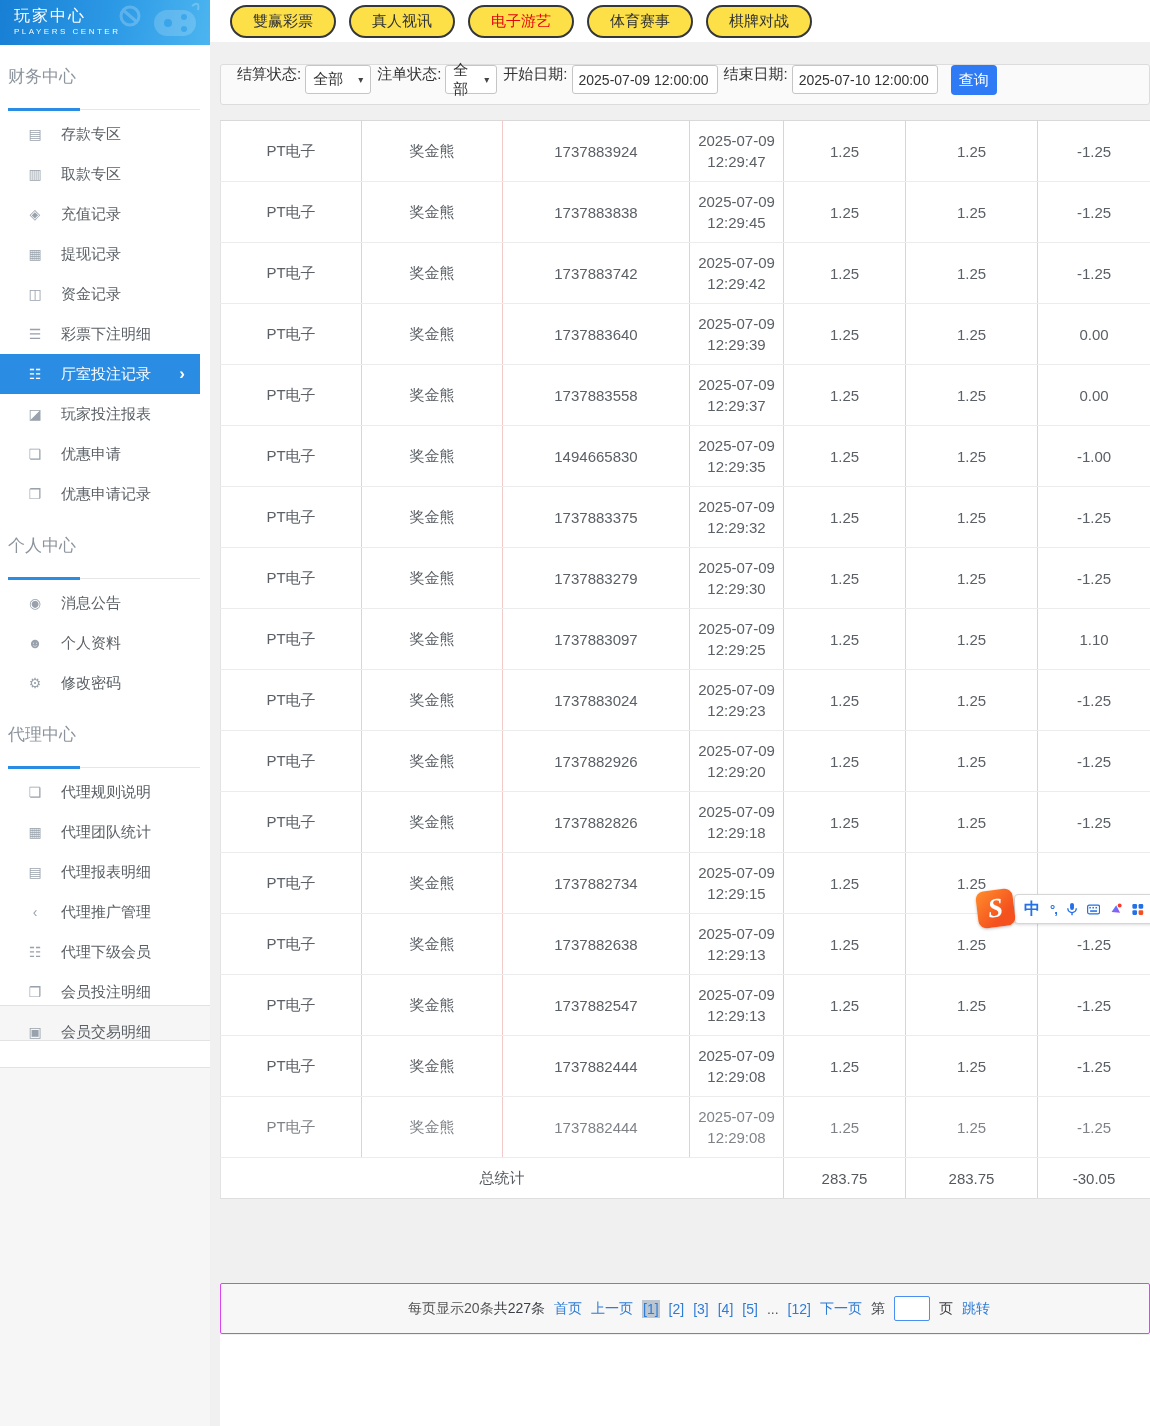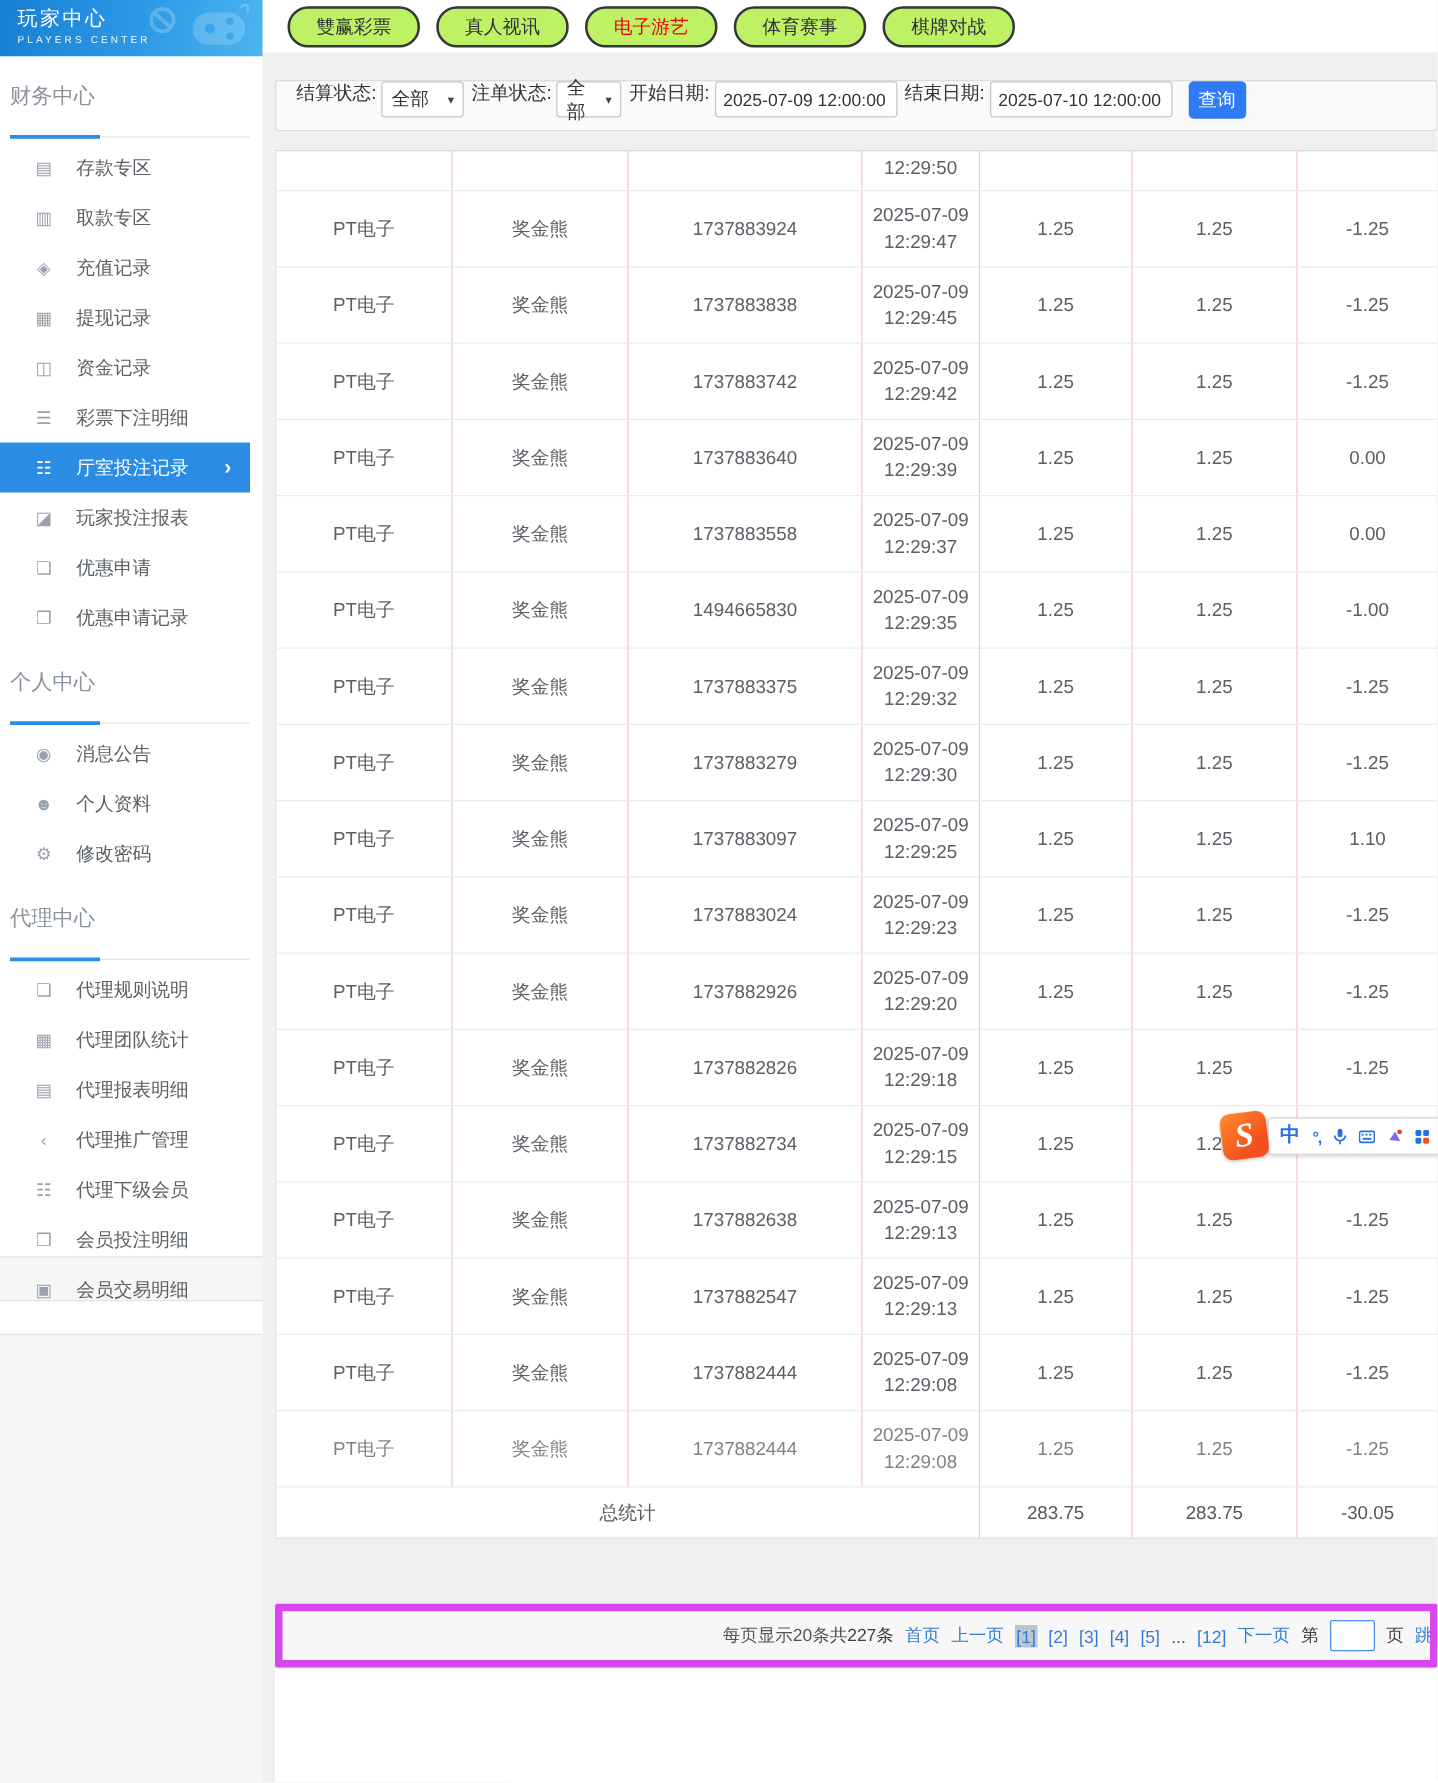--- a/index.html
+++ b/index.html
@@ -21,21 +21,21 @@
   .side-item .sicon{width:18px;margin-right:17px;color:#99a2ac;font-size:14px;text-align:center;flex:0 0 18px}
   .side-item.active{background:#2a8ce2;color:#fff;width:200px;box-sizing:border-box}
   .side-item.active .sicon{color:#fff}
   .side-item.active .chev{position:absolute;right:15px;color:#fff;font-size:17px;font-weight:bold}
   .chev{display:none}
   .side-item.active .chev{display:block}
   .side-under{position:absolute;left:0;top:1006px;width:210px;height:420px;background:#f6f6f6;z-index:1}
   .side-strip{position:absolute;left:0;top:1040px;width:210px;height:26px;background:#fff;border-top:1px solid #e3e3e3;border-bottom:1px solid #e3e3e3;z-index:2}
   
   .topbar{position:absolute;left:210px;top:0;width:940px;height:42px;background:#fff;display:flex;align-items:center;padding-left:20px;box-sizing:border-box;gap:13px;z-index:2}
-  .tab{border:2px solid #33363b;border-radius:18px;padding:5px 21px;font-size:15px;color:#2f3237;background:#bef264;cursor:pointer;white-space:nowrap}
+  .tab{border:2px solid #33363b;border-radius:18px;padding:5px 21px;font-size:15px;color:#2f3237;background:#fde047;cursor:pointer;white-space:nowrap}
   .tab.active{color:#e8000d}
   
   .filterbar{position:absolute;left:220px;top:64px;width:930px;height:41px;background:#fafafa;border:1px solid #dcdcdc;border-radius:3px;box-sizing:border-box;display:flex;padding-left:10px;font-size:15px;color:#333;z-index:2}
   .flabel{margin:0 4px 0 6px;white-space:nowrap}
   .fselect{border:1px solid #c5c5c5;background:#fff;height:29px;display:inline-flex;align-items:center;justify-content:space-between;padding:0 7px;border-radius:3px;box-sizing:border-box;color:#333;cursor:pointer}
   .fselect .arr{font-size:10px;color:#444;margin-left:10px}
   .sel-settle{width:66px}
   .sel-order{width:52px}
   .finput{border:1px solid #c5c5c5;background:#fff;height:29px;width:146px;padding:0 6px;font-size:14px;color:#333;border-radius:3px;box-sizing:border-box;font-family:"Liberation Sans",sans-serif}
   .query-btn{background:#2f7bf5;color:#fff;border:none;border-radius:4px;height:30px;width:46px;font-size:15px;margin-left:13px;cursor:pointer;font-family:"Liberation Sans",sans-serif}
@@ -45,21 +45,21 @@
   col.c1{width:141px}col.c2{width:141px}col.c3{width:187px}col.c4{width:94px}col.c5{width:122px}col.c6{width:132px}col.c7{width:113px}
   td{border-right:1px solid #f2caca;border-bottom:1px solid #ececec;text-align:center;color:#5b6066;font-size:15px;padding:0;vertical-align:middle}
   tr.data td{height:60px}
   tr.partial td{height:28px;vertical-align:top;padding-top:3px}
   .dt{line-height:21px}
   tr.glitch{opacity:.78}
   tr.sum td{font-size:15px;color:#55595e}
   tr.sum1 td{height:41px;border-bottom:1px solid #ececec}
   tr.sum2 td{height:40px;border-bottom:1px solid #dedede}
   
-  .pager{position:absolute;left:220px;top:1283px;width:930px;height:51px;background:#f7f7f7;border:6px solid #d946ef;border-radius:2px;box-sizing:border-box;display:flex;align-items:center;justify-content:flex-end;padding:0 0 0 12px;font-size:14px;color:#555;overflow:hidden;z-index:2}
+  .pager{position:absolute;left:220px;top:1283px;width:930px;height:51px;background:#f7f7f7;border:1px solid #d946ef;border-radius:2px;box-sizing:border-box;display:flex;align-items:center;justify-content:center;padding:0 0 0 12px;font-size:14px;color:#555;overflow:hidden;z-index:2}
   .pager-right{display:flex;align-items:center;gap:9px;color:#3c3f43;margin-right:-16px;white-space:nowrap}
   .plink{color:#2f7cd6;cursor:pointer}
   .pnum{color:#2f7cd6;cursor:pointer}
   .pnum.current{background:#bcc6d0;padding:1px 1px}
   .pnum.plain{color:#555;cursor:default}
   .jump-input{width:30px;height:21px;border:1px solid #4a90f2;background:#fff;border-radius:2px}
   .bottom-white{position:absolute;left:220px;top:1335px;width:930px;height:91px;background:#fff;z-index:0}
   
   .ime{position:absolute;left:1014px;top:894px;width:140px;height:30px;background:#fff;border:1px solid #d6d6d6;border-radius:4px;display:flex;align-items:center;gap:10px;padding:0 9px;box-sizing:border-box;overflow:hidden;box-shadow:0 1px 3px rgba(0,0,0,.14);z-index:4}
   .ime-logo{position:absolute;left:977px;top:890px;width:37px;height:37px;background:linear-gradient(140deg,#ff8d2c,#f4511e 70%);border-radius:8px;transform:rotate(-7deg);color:#fff;font-weight:bold;font-size:27px;font-style:italic;display:flex;align-items:center;justify-content:center;box-shadow:0 1px 3px rgba(0,0,0,.25);z-index:5;font-family:"Liberation Serif",serif}
@@ -267,34 +267,20 @@
         <col class="c1">
         <col class="c2">
         <col class="c3">
         <col class="c4">
         <col class="c5">
         <col class="c6">
         <col class="c7">
       </colgroup>
     <tbody>
 
-        <tr class="data partial">
-          <td></td>
-          <td></td>
-          <td></td>
-          <td>
-            <div class="dt">
-              <div></div>
-              <div>12:29:50</div>
-            </div>
-          </td>
-          <td></td>
-          <td></td>
-          <td></td>
-        </tr>
 
         <tr class="data">
           <td>PT电子</td>
           <td>奖金熊</td>
           <td>1737883924</td>
           <td>
             <div class="dt">
               <div>2025-07-09</div>
               <div>12:29:47</div>
             </div>

